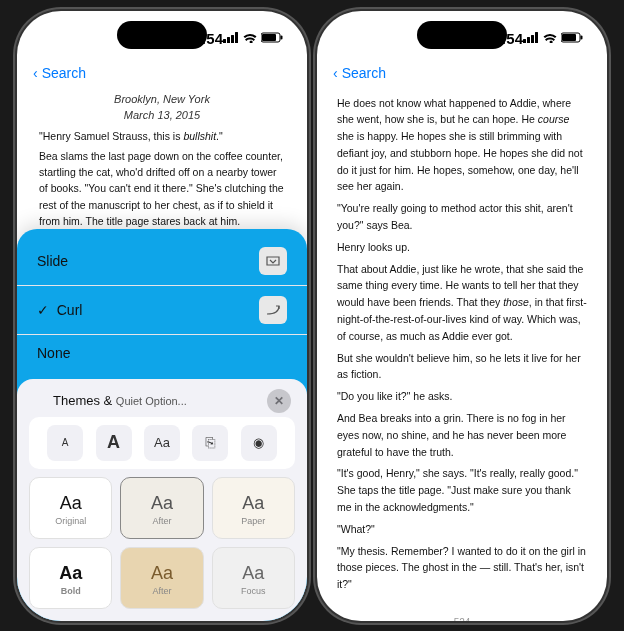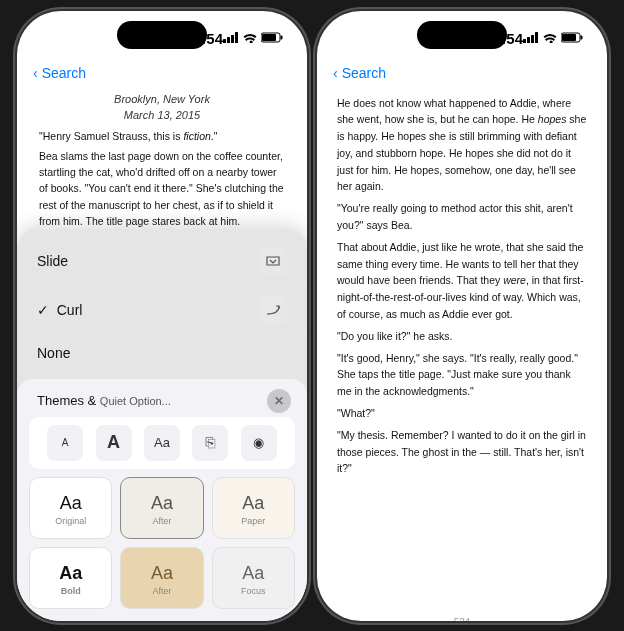--- a/index.html
+++ b/index.html
@@ -116,21 +116,21 @@
       line-height: 1.55;
       color: #111;
     }
 
     
     .slide-panel {
       position: absolute;
       bottom: 0;
       left: 0;
       right: 0;
-      background: #e5e5e5;
+      background: #0ea5e9;
       border-radius: 20px 20px 0 0;
       padding: 0;
       z-index: 30;
       box-shadow: 0 -4px 20px rgba(0,0,0,0.15);
     }
 
     .slide-options {
       padding: 8px 0;
     }
 
@@ -321,21 +321,21 @@
         <span>‹</span>
         <span>Search</span>
       </div>
     </div>
 
     <div class="book-content">
       <div class="book-location">
         Brooklyn, New York<br>March 13, 2015
       </div>
       <div class="book-text">
-        <p>"Henry Samuel Strauss, this is <em>fiction</em>."</p>
+        <p>"Henry Samuel Strauss, this is <em>bullshit</em>."</p>
         <p style="margin-top:4px">Bea slams the last page down on the coffee counter, startling the cat, who'd drifted off on a nearby tower of books. "You can't end it there." She's clutching the rest of the manuscript to her chest, as if to shield it from him. The title page stares back at him.</p>
         <p style="margin-top:4px; font-style:italic">The Invisible Life of Addie LaRue.</p>
         <p style="margin-top:4px">"What happened to her? Did she really go with Luc? After all that?"</p>
         <p>Henry shrugs. "I assume so."</p>
         <p>"You assume so?"</p>
         <p>The truth is, he doesn't know.</p>
         <p>He's s</p>
         <p>scribe th</p>
         <p>them in</p>
         <p>lonely at h</p>
@@ -370,21 +370,21 @@
         </div>
         <div class="slide-option-row">
           <div class="option-left">
             <span class="option-label">None</span>
           </div>
         </div>
       </div>
 
       <div style="background:#f2f2f7; border-radius:16px 16px 0 0; padding:2px 0 0;">
         <div class="themes-header">
-          <span style="font-size:13px; color:#111;">Themes &amp; <span style="color:#555; font-size:11px">Quiet Option...</span></span>
+          <span style="font-size:13px; color:#111;margin-left:16px;">Themes &amp; <span style="color:#555; font-size:11px">Quiet Option...</span></span>
           <div class="close-btn">
             <span>✕</span>
           </div>
         </div>
 
         <div class="font-row" style="background:#fff; margin:0 12px; border-radius:10px; border:none; padding:8px 12px;">
           <div class="font-btn font-small">
             <span>A</span>
           </div>
           <div class="font-btn font-large">
@@ -461,24 +461,27 @@
     </div>
 
     <div class="nav-bar">
       <div class="nav-back">
         <span>‹</span>
         <span>Search</span>
       </div>
     </div>
 
     <div class="right-book-content" style="font-size:10.5px; line-height:1.6; padding:4px 20px; overflow:hidden; height:520px;">
-      <p>He does not know what happened to Addie, where she went, how she is, but he can hope. He <em>hopes</em> she is happy. He hopes she is still brimming with defiant joy, and stubborn hope. He hopes she did not do it just for him. He hopes, somehow, one day, he'll see her again.</p>
+      <p>He does not know what happened to Addie, where she went, how she is, but he can hope. He <em>course</em> she is happy. He hopes she is still brimming with defiant joy, and stubborn hope. He hopes she did not do it just for him. He hopes, somehow, one day, he'll see her again.</p>
       <p style="margin-top:5px">"You're really going to method actor this shit, aren't you?" says Bea.</p>
-      <p style="margin-top:5px">That about Addie, just like he wrote, that she said the same thing every time. He wants to tell her that they would have been friends. That they <em>were</em>, in that first-night-of-the-rest-of-our-lives kind of way. Which was, of course, as much as Addie ever got.</p>
+      <p style="margin-top:5px">Henry looks up.</p>
+      <p style="margin-top:5px">That about Addie, just like he wrote, that she said the same thing every time. He wants to tell her that they would have been friends. That they <em>those</em>, in that first-night-of-the-rest-of-our-lives kind of way. Which was, of course, as much as Addie ever got.</p>
+      <p style="margin-top:5px">But she wouldn't believe him, so he lets it live for her as fiction.</p>
       <p style="margin-top:5px">"Do you like it?" he asks.</p>
+      <p style="margin-top:5px">And Bea breaks into a grin. There is no fog in her eyes now, no shine, and he has never been more grateful to have the truth.</p>
       <p style="margin-top:5px">"It's good, Henry," she says. "It's really, really good." She taps the title page. "Just make sure you thank me in the acknowledgments."</p>
       <p style="margin-top:5px">"What?"</p>
       <p style="margin-top:5px">"My thesis. Remember? I wanted to do it on the girl in those pieces. The ghost in the — still. That's her, isn't it?"</p>
 
     </div>
 
     <div class="page-number">524</div>
   </div>
 </div>
 

